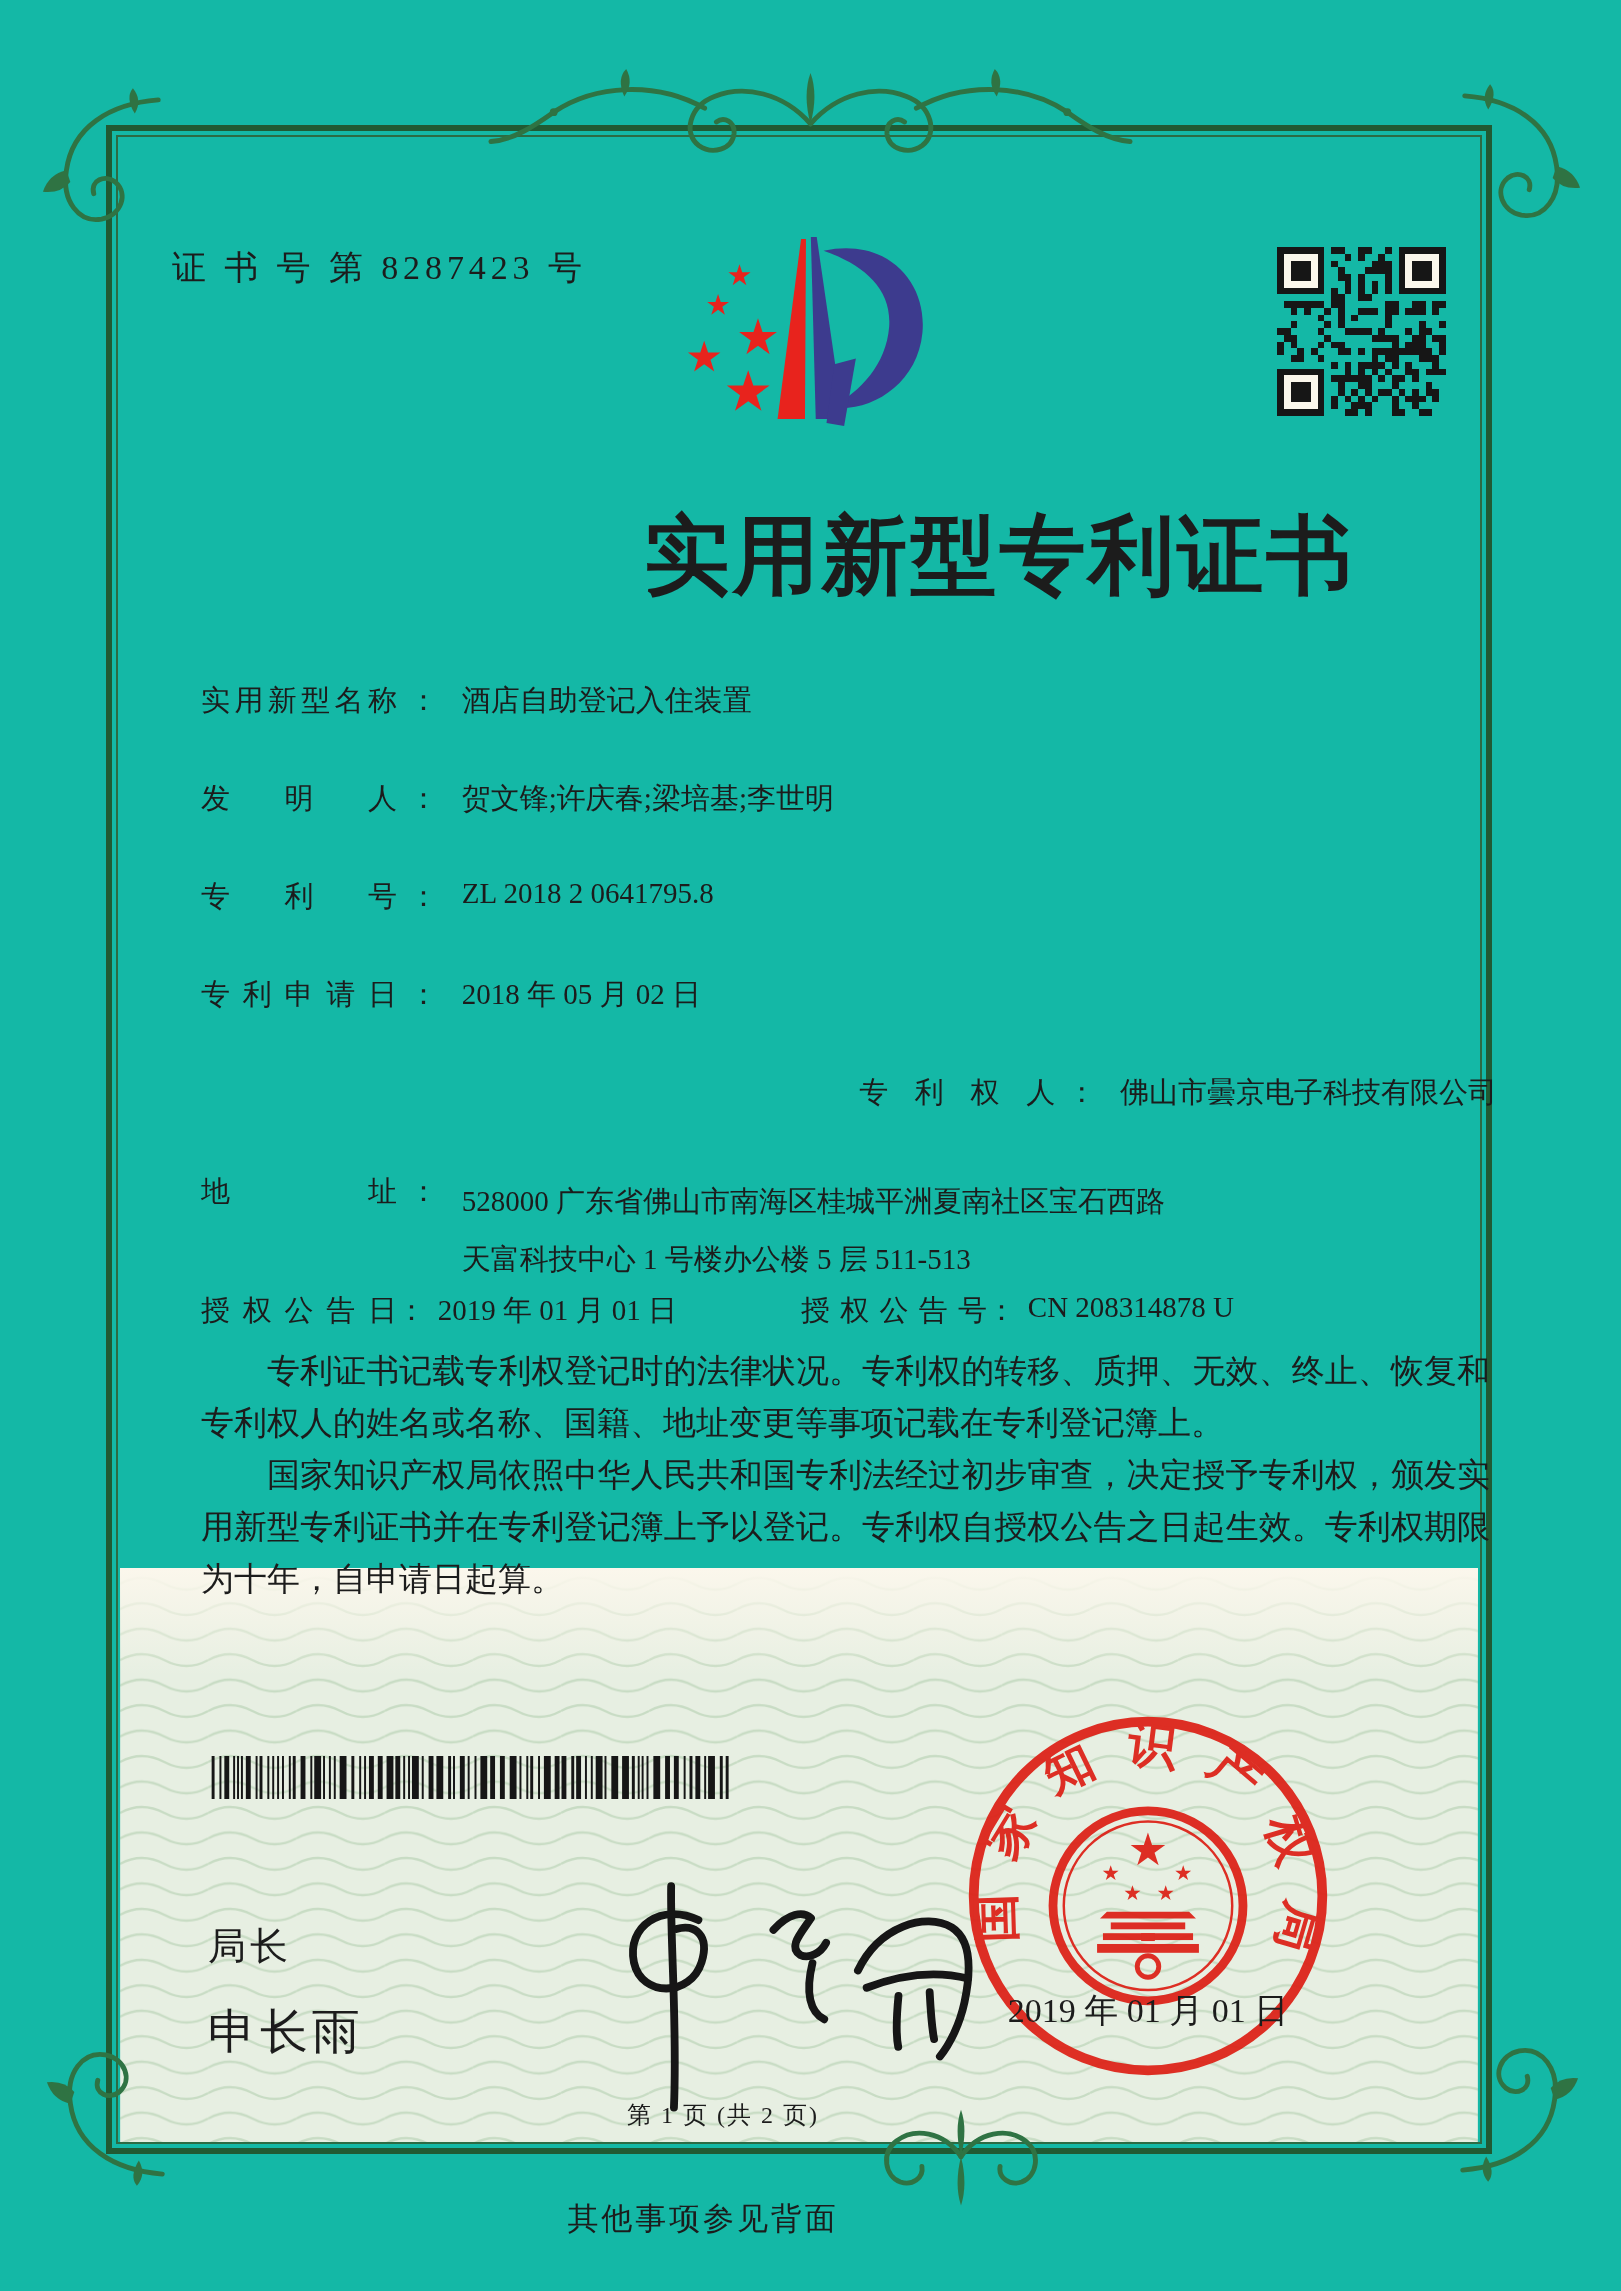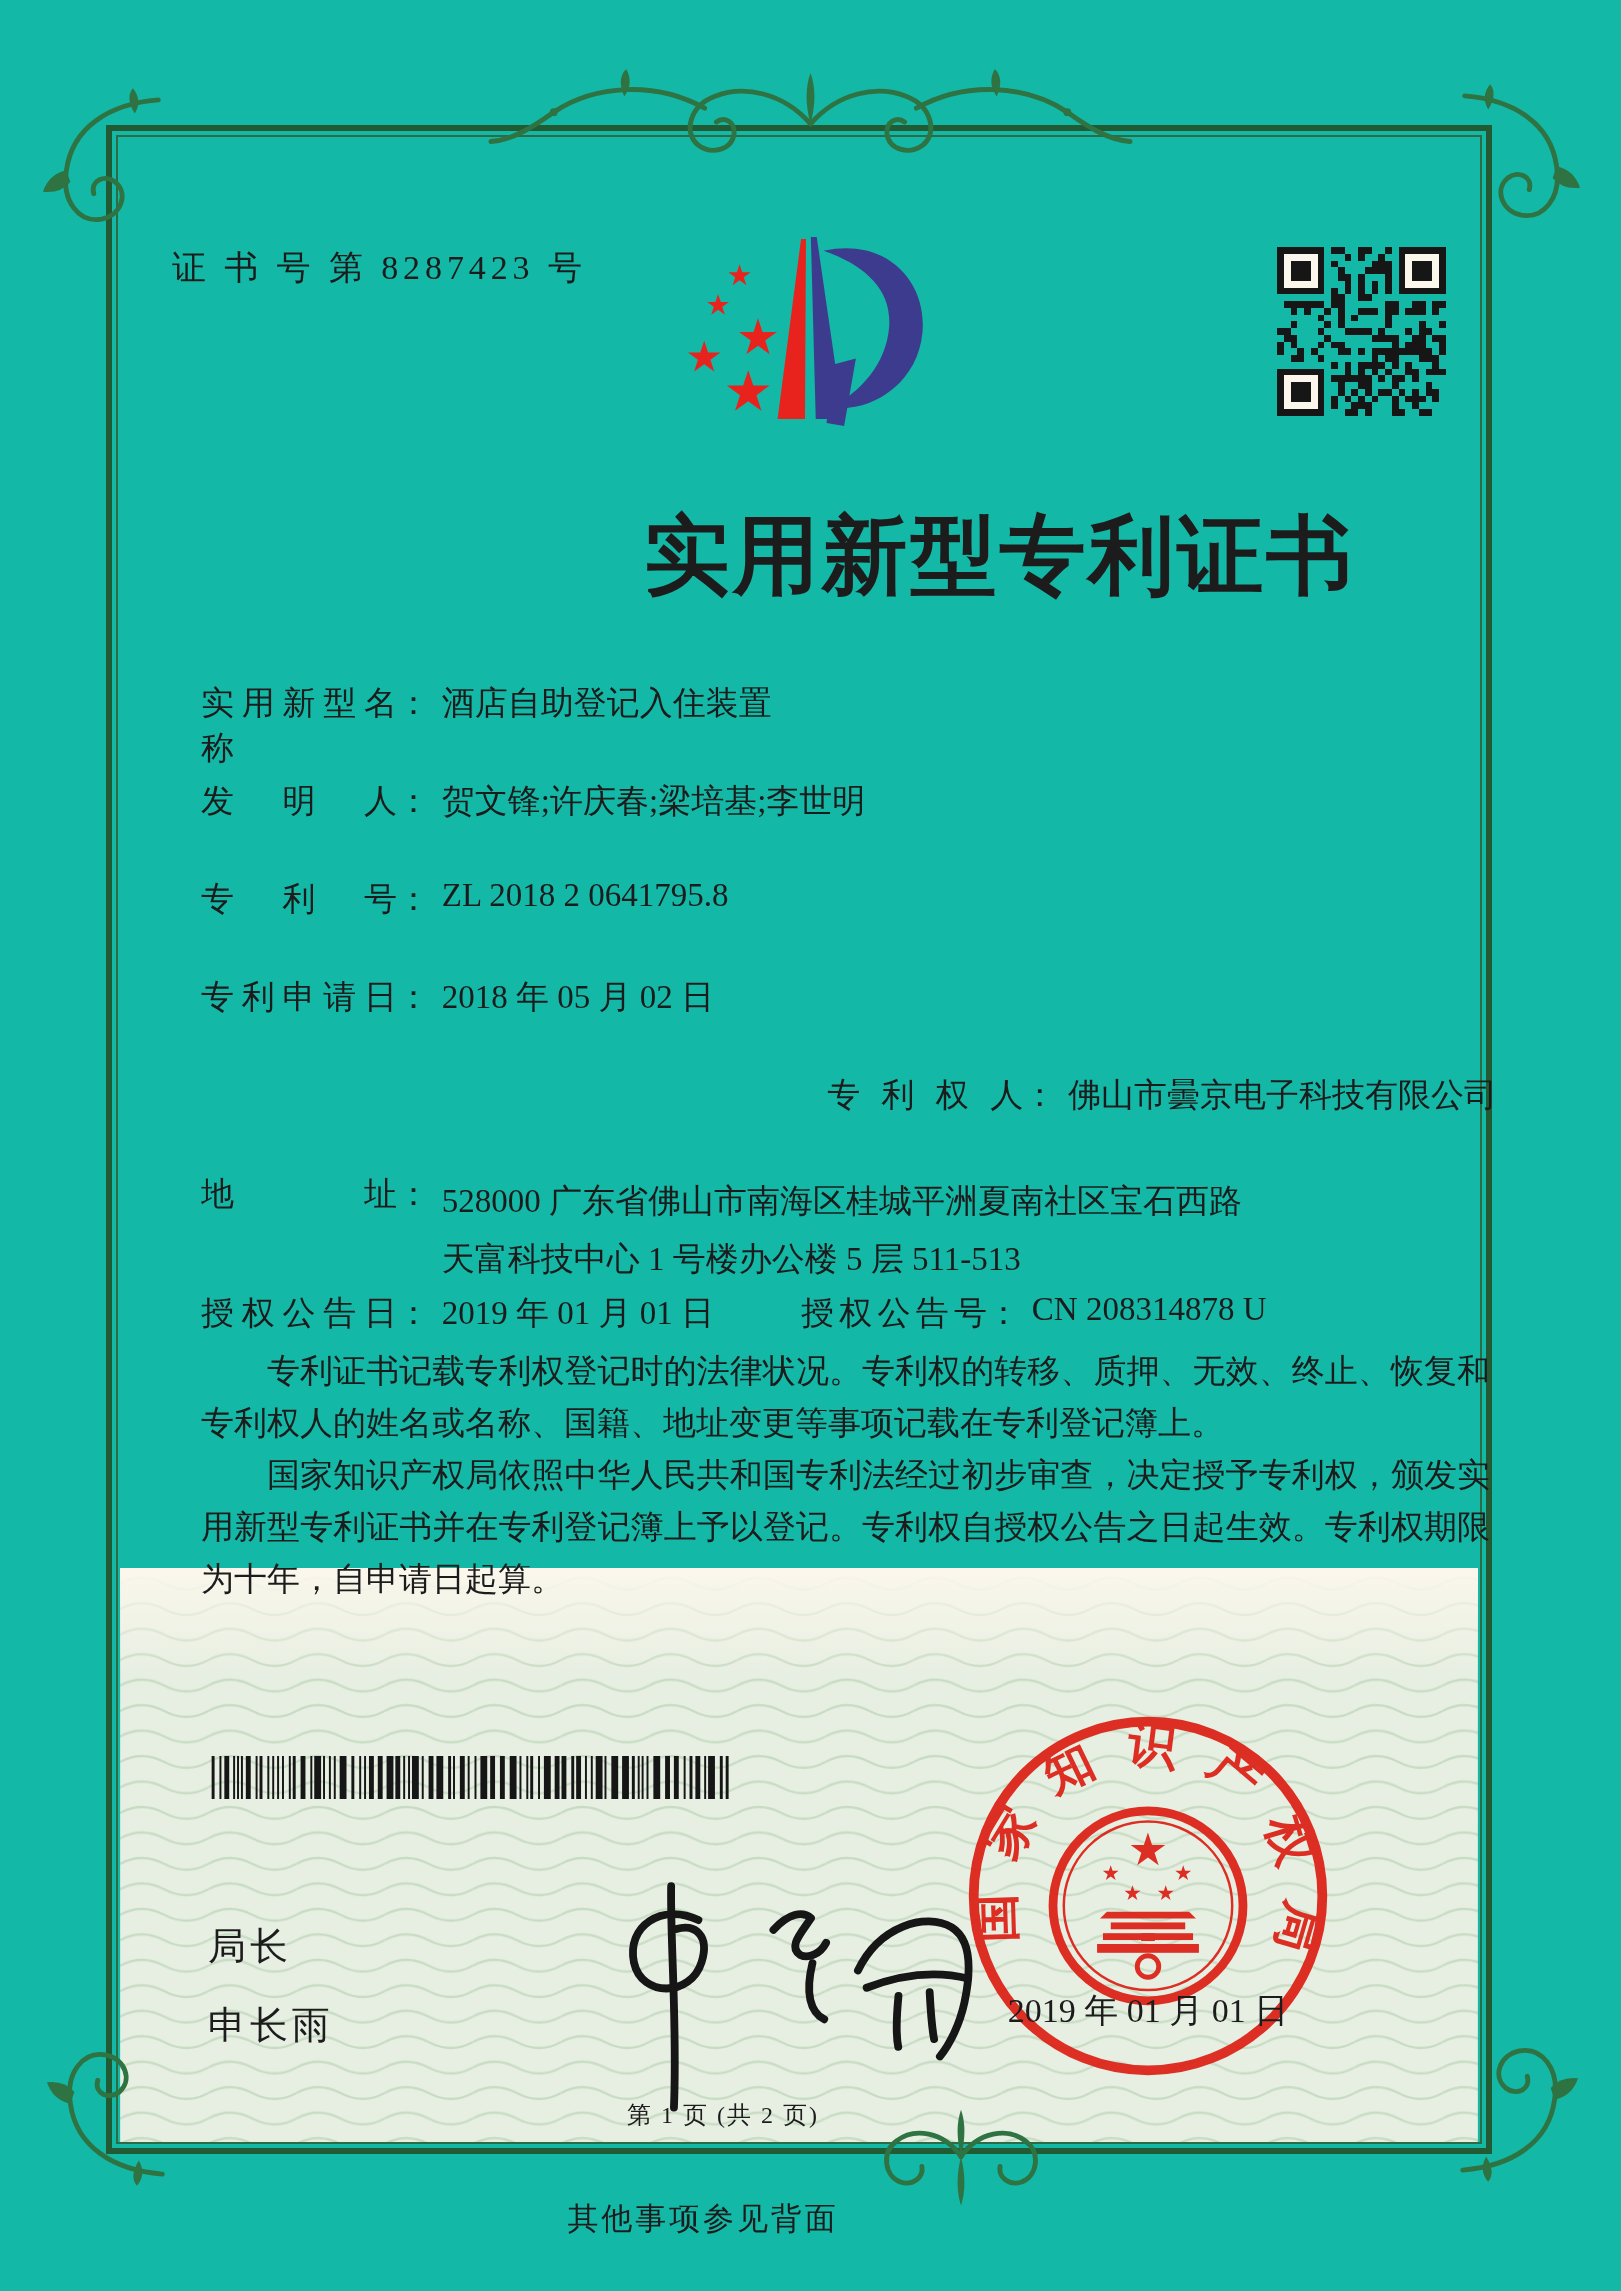--- a/index.html
+++ b/index.html
@@ -17,38 +17,38 @@
   .wave-band svg{display:block;}
   .wave-fade{position:absolute; left:0; top:0; width:100%; height:108px;
              background:linear-gradient(180deg,#fbf7ec 0%,rgba(251,247,236,0) 100%);}
   
   .cert-number{position:absolute; left:172px; top:245px; font-size:34px; letter-spacing:4.9px;}
   .logo{position:absolute; left:667px; top:225px;}
   .qr{position:absolute; left:1277px; top:247px;}
   .doc-title{position:absolute; left:0; top:498px; width:1355px; text-align:right;
              font-size:86px; font-weight:700; letter-spacing:2.9px;}
   
-  .frow{position:absolute; left:201px; width:1296px; font-size:33px; display:flex; align-items:flex-start;}
+  .frow{position:absolute; left:201px; width:1296px; font-size:29px; display:flex; align-items:flex-start;gap:12px;}
   .flabel{display:inline-block; width:196px; text-align:justify; text-align-last:justify; flex:0 0 auto;}
   .flabel.narrow{width:186px;}
   .fcolon{flex:0 0 auto;}
   .fvalue{margin-left:11.8px;}
   .addr-val .line{line-height:58px;}
   .fgroup{display:flex; align-items:flex-start;}
   .fgroup.abs{position:absolute; left:600px; top:0;}
   .row-name{top:681px;} .row-inventor{top:779px;} .row-patentno{top:877px;}
   .row-filing{top:975px;} .row-patentee{top:1073px;justify-content:flex-end;} .row-address{top:1172px;}
   .row-grant{top:1291px; position:absolute;}
   
   .body-text{position:absolute; left:201px; top:1345px; width:1289px;}
   .body-text p{margin:0; font-size:33px; line-height:52px; text-indent:2em; text-align:justify;}
   
   .barcode{position:absolute; left:211px; top:1756px;}
   .officer-title{position:absolute; left:208px; top:1921px; font-size:38px; letter-spacing:3.9px;}
-  .officer-name{position:absolute; left:208px; top:2000px; font-size:38px; letter-spacing:3.9px;}
+  .officer-name{position:absolute; left:208px; top:2000px; font-size:48px; letter-spacing:3.9px;}
   .signature{position:absolute; left:583px; top:1862px; transform:rotate(-3deg);}
   .seal{position:absolute; left:959px; top:1707px;}
   .seal-date{position:absolute; left:954px; top:1988px; width:388px; text-align:center; font-size:34px;}
   .page-number{position:absolute; left:627px; top:2099px; font-size:24px; letter-spacing:2px;}
   .back-note{position:absolute; left:0px; top:2198px; width:1406px; text-align:center; font-size:31px; letter-spacing:2.9px;}
   
   .orn{position:absolute;}
   .orn-top{left:487px; top:59px;}
   .orn-bottom{left:863px; top:2098px;}
   .orn-tl{left:41px; top:86px;}

